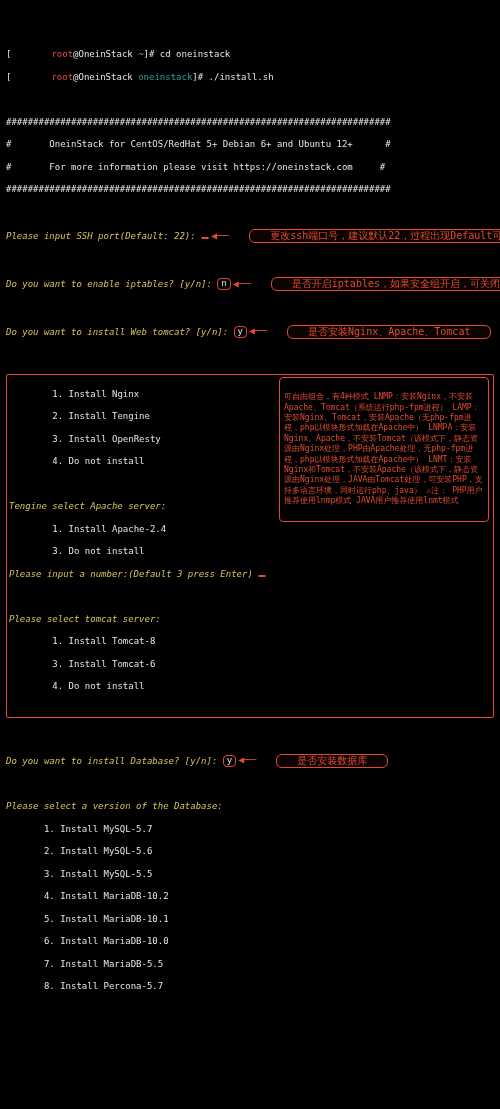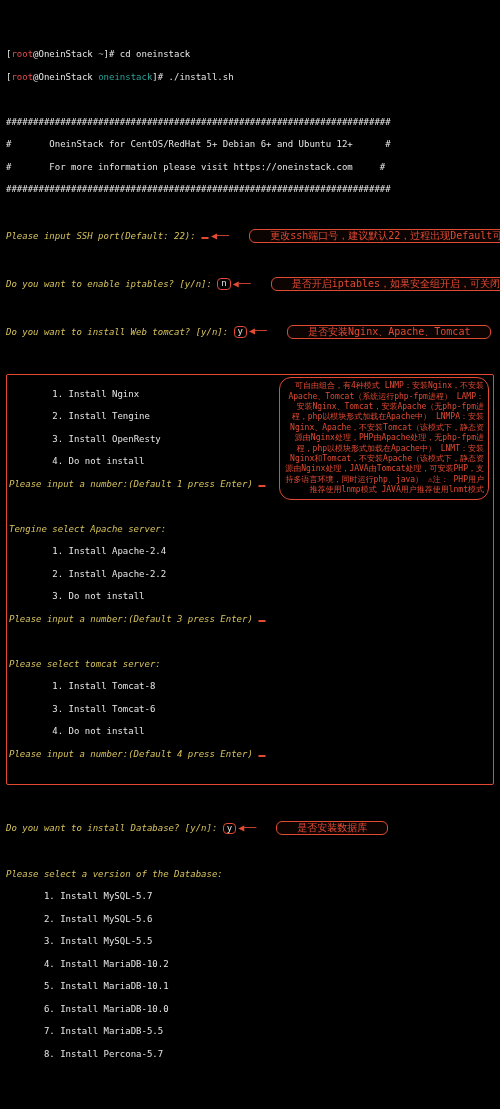--- a/index.html
+++ b/index.html
@@ -8,21 +8,21 @@
     width: 500px;
     box-sizing: border-box;
     background: #000;
     color: #ccc;
     font-family: "Menlo", "Consolas", monospace;
     font-size: 9px;
     line-height: 1.25;
     white-space: pre;
   }
   .line { display: block; }
-  .red    { color: #e54b4b; }
+  .red    { color: #e54b4b; margin-left: 40px; }
   .cyan   { color: #2aa198; }
   .white  { color: #e5e5e5; }
   .yellow { color: #d6c25c; font-style: italic; }
   .dim    { color: #9c9c9c; }
   .grp {
     border: 1px solid #e24a33;
     border-radius: 2px;
     padding: 2px 2px;
     margin: 2px 0;
     display: block;
@@ -50,28 +50,27 @@
   .arrow {
     display: inline-block;
     color: #e24a33;
     font-size: 10px;
     margin-left: 2px;
     vertical-align: middle;
   }
   .sidebox {
     position: absolute;
     border: 1px solid #e24a33;
-    border-radius: 12px;
-    padding: 3px 4px;
+    border-radius: 4px;
+    padding: 14px 4px;
     color: #e24a33;
     font-size: 8px;
     line-height: 1.3;
     background: rgba(0,0,0,0.8);
     white-space: normal;
-    text-align: right;
   }
   .rel { position: relative; }
 </style>
 </head>
 <body>
 
 
 
 <span class="line"><span class="white">[</span><span class="red">root</span><span class="white">@</span><span class="white">OneinStack</span> <span class="dim">~</span><span class="white">]# </span><span class="white">cd oneinstack</span></span>
 <span class="line"><span class="white">[</span><span class="red">root</span><span class="white">@</span><span class="white">OneinStack</span> <span class="cyan">oneinstack</span><span class="white">]# </span><span class="white">./install.sh</span></span>
@@ -85,33 +84,30 @@
 <span class="line"> </span>
 <span class="line"><span class="yellow">Do you want to enable iptables? [y/n]:</span> <span class="inp">n</span><span class="arrow">◀──</span><span class="note">是否开启iptables，如果安全组开启，可关闭</span></span>
 <span class="line"> </span>
 <span class="line"><span class="yellow">Do you want to install Web tomcat? [y/n]:</span> <span class="inp">y</span><span class="arrow">◀──</span><span class="note">是否安装Nginx、Apache、Tomcat</span></span>
 <span class="line"> </span>
 <span class="grp rel">
 <span class="line white">        <span>1. Install Nginx</span></span>
 <span class="line white">        <span>2. Install Tengine</span></span>
 <span class="line white">        <span>3. Install OpenResty</span></span>
 <span class="line white">        <span>4. Do not install</span></span>
-<span class="line"><span class="yellow">Please input a number:(Default 1 press Enter)</span> <span class="inp"></span></span>
 <span class="line"> </span>
 <span class="line yellow">Tengine select Apache server:</span>
 <span class="line white">        <span>1. Install Apache-2.4</span></span>
-<span class="line white">        <span>2. Install Apache-2.2</span></span>
 <span class="line white">        <span>3. Do not install</span></span>
 <span class="line"><span class="yellow">Please input a number:(Default 3 press Enter)</span> <span class="inp"></span></span>
 <span class="line"> </span>
 <span class="line yellow">Please select tomcat server:</span>
 <span class="line white">        <span>1. Install Tomcat-8</span></span>
 <span class="line white">        <span>3. Install Tomcat-6</span></span>
 <span class="line white">        <span>4. Do not install</span></span>
-<span class="line"><span class="yellow">Please input a number:(Default 4 press Enter)</span> <span class="inp"></span></span>
 <span class="sidebox" style="right:4px; top:2px; width:200px;">可自由组合，有4种模式
 LNMP：安装Nginx，不安装Apache、Tomcat（系统运行php-fpm进程）
 LAMP：安装Nginx、Tomcat，安装Apache（无php-fpm进程，php以模块形式加载在Apache中）
 LNMPA：安装Nginx、Apache，不安装Tomcat（该模式下，静态资源由Nginx处理，PHP由Apache处理，无php-fpm进程，php以模块形式加载在Apache中）
 LNMT：安装Nginx和Tomcat，不安装Apache（该模式下，静态资源由Nginx处理，JAVA由Tomcat处理，可安装PHP，支持多语言环境，同时运行php、java）
 ⚠注：
   PHP用户推荐使用lnmp模式
   JAVA用户推荐使用lnmt模式</span>
 </span>
 <span class="line"> </span>

